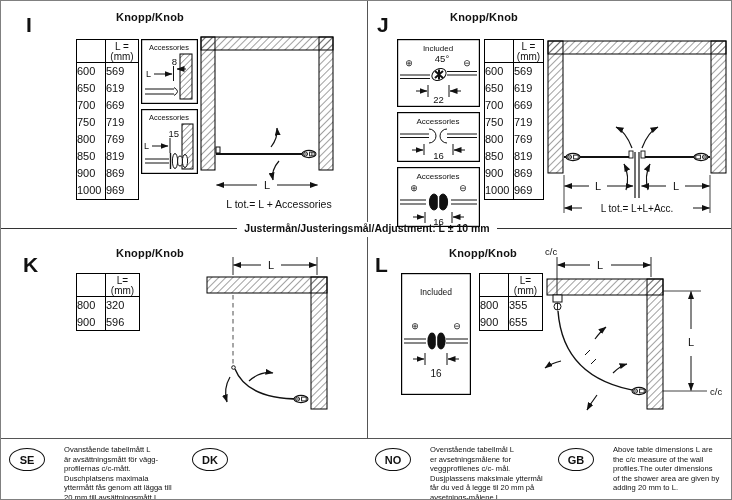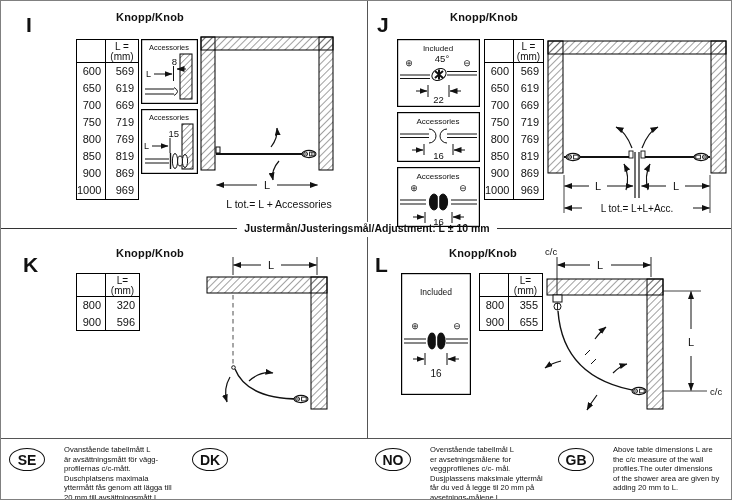--- a/index.html
+++ b/index.html
@@ -8,31 +8,31 @@
   .vline{position:absolute;width:1px;background:#555;}
   .hline{position:absolute;height:1px;background:#555;}
   .sec-letter{position:absolute;font-size:21px;font-weight:bold;}
   .sec-title{position:absolute;font-size:11px;font-weight:bold;letter-spacing:.2px;padding-left:48px;}
   
   .dtable{position:absolute;background:#fff;border:1.3px solid #000;display:grid;font-size:11px;}
   .dtable.cols{grid-template-columns:28px 1fr;}
   .dtable .hd{border-bottom:1px solid #000;display:flex;flex-direction:column;align-items:center;justify-content:flex-end;padding:2px 1px 1px;}
   .dtable .hd .h1{font-size:10px;line-height:10px;}
   .dtable .hd .h2{font-size:10px;line-height:9px;}
-  .dtable .cell{text-align:right;padding:0 4px 0 0;line-height:17px;}
+  .dtable .cell{padding:0 4px 0 0;line-height:17px;}
   .dtable.t2 .cell{line-height:16.5px;}
   .dtable .c1{border-left:1px solid #000;}
   
   #mid-divider{position:absolute;top:221px;left:0;width:732px;display:flex;align-items:center;}
   #mid-divider .ln{flex:1;height:1px;background:#333;}
   #mid-divider .tx{font-size:10.5px;font-weight:bold;padding:0 7px;white-space:nowrap;}
   
   .lang{position:absolute;top:444px;display:flex;align-items:flex-start;}
   .lang .oval{width:34px;height:21px;border:1.7px solid #111;border-radius:50%;display:flex;
-              align-items:center;justify-content:center;font-size:14px;font-weight:bold;margin-top:3px;flex:none;}
+              align-items:center;justify-content:center;font-size:11px;font-weight:bold;margin-top:3px;flex:none;}
   .lang .txt{margin-left:19px;font-size:7.6px;line-height:9.6px;white-space:pre-line;width:128px;}
   svg{position:absolute;overflow:visible;}
   svg text{font-family:"Liberation Sans",sans-serif;fill:#111;}
 </style>
 </head>
 <body>
 
 <div id="page">
 
   <div class="vline" style="left:366px;top:0;height:221px"></div>

